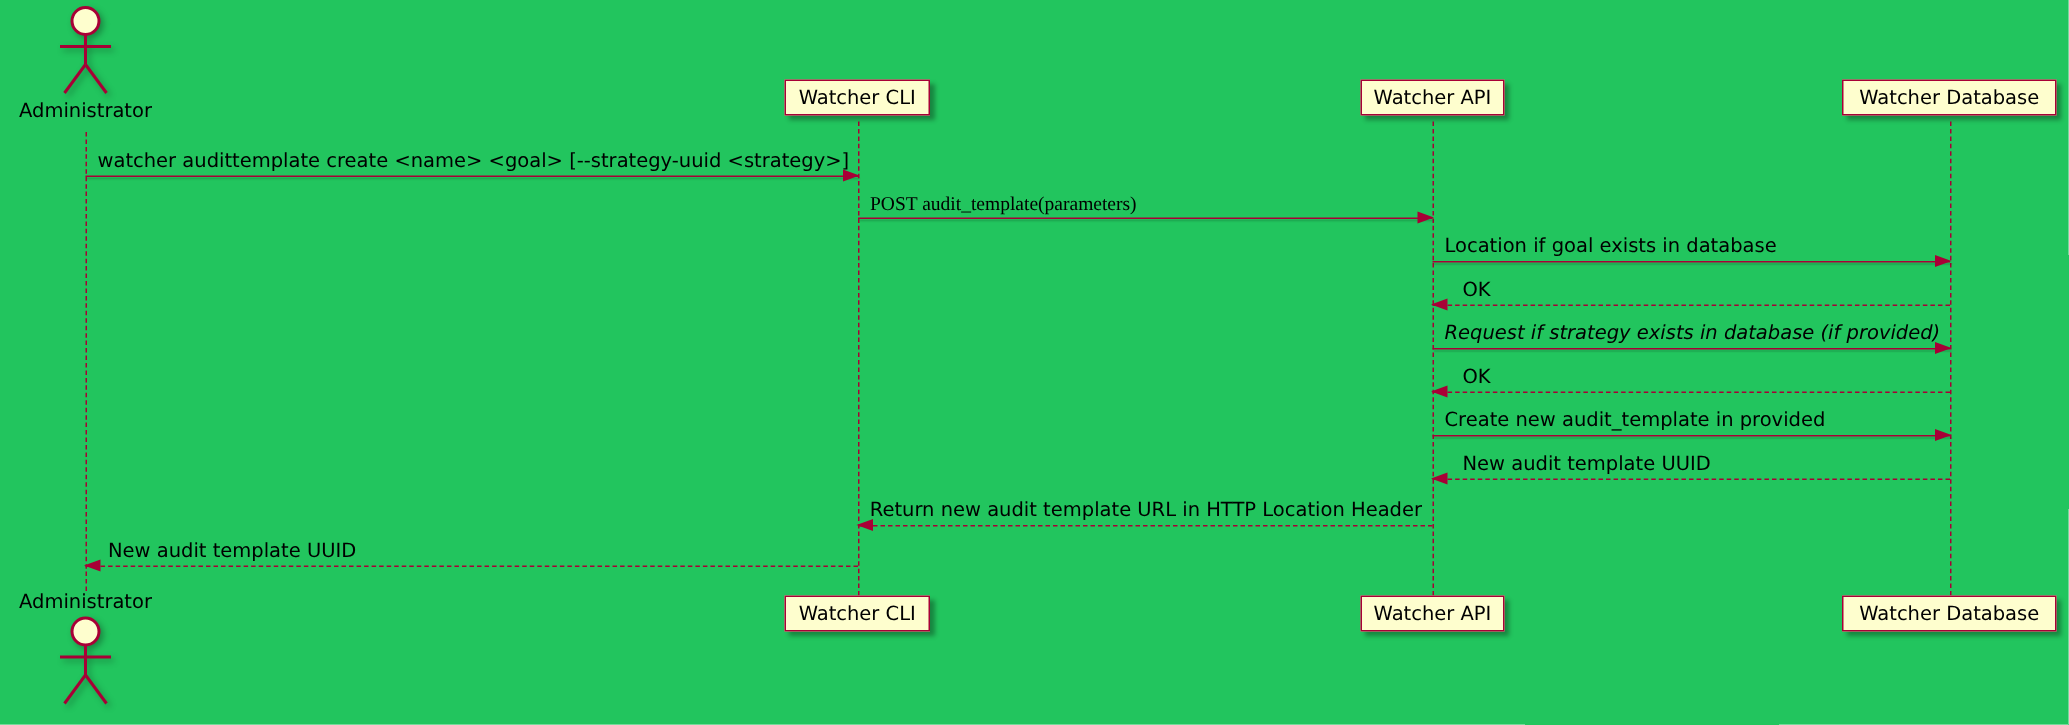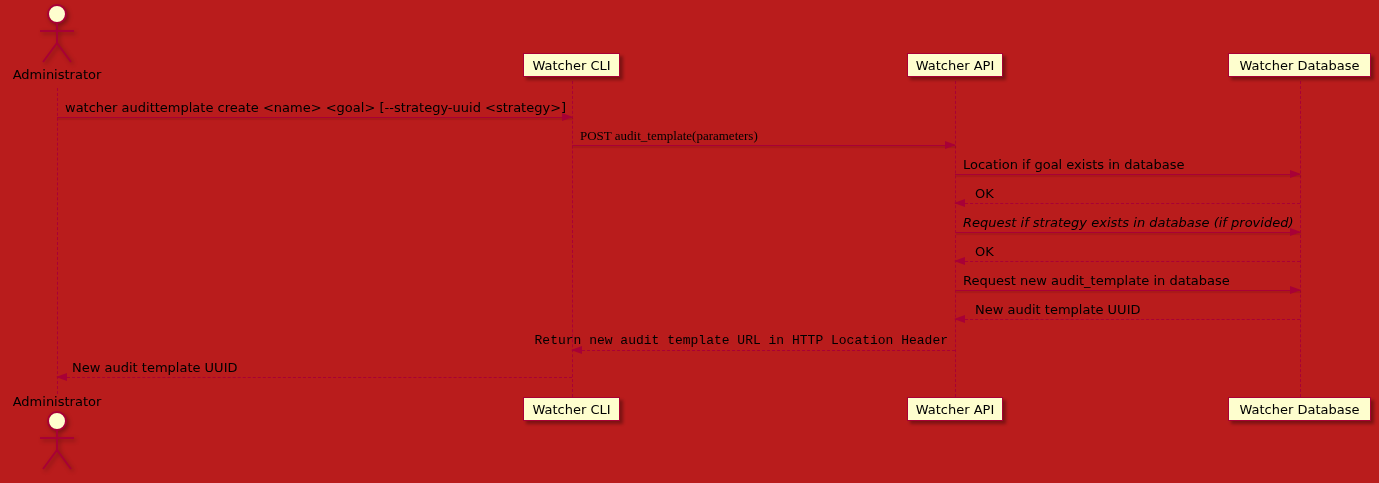--- a/index.html
+++ b/index.html
@@ -10,21 +10,21 @@
   *{margin:0;padding:0;box-sizing:border-box;}
   body{
     background:#ffffff;
     font-family:"DejaVu Sans","Liberation Sans",sans-serif;
     color:var(--text);
   }
   .canvas{
     position:relative;
     width:1379px;
     height:483px;
-    background:#b91c1c;
+    background:#22c55e;
     overflow:hidden;
   }
   
   .lifeline{
     position:absolute;
     width:0;
     border-left:1px dashed var(--stroke);
   }
   
   .pbox{
@@ -145,33 +145,33 @@
     <span class="arrow right"></span>
   </div>
 
   <div class="msg" style="left:955px; top:262px; width:345px;">
     <div class="msg-label" style="left:20px;">OK</div>
     <div class="msg-line dashed"></div>
     <span class="arrow left"></span>
   </div>
 
   <div class="msg" style="left:955px; top:291px; width:345px;">
-    <div class="msg-label" style="left:8px;">Request new audit_template in database</div>
+    <div class="msg-label" style="left:8px;">Create new audit_template in provided</div>
     <div class="msg-line solid"></div>
     <span class="arrow right"></span>
   </div>
 
   <div class="msg" style="left:955px; top:320px; width:345px;">
     <div class="msg-label" style="left:20px;">New audit template UUID</div>
     <div class="msg-line dashed"></div>
     <span class="arrow left"></span>
   </div>
 
   <div class="msg" style="left:572px; top:351px; width:383px;">
-    <div class="msg-label" style="right:7px;font-family:Liberation Mono, monospace;">Return new audit template URL in HTTP Location Header</div>
+    <div class="msg-label" style="right:7px;">Return new audit template URL in HTTP Location Header</div>
     <div class="msg-line dashed"></div>
     <span class="arrow left"></span>
   </div>
 
   <div class="msg" style="left:57px; top:378px; width:515px;">
     <div class="msg-label" style="left:15px;">New audit template UUID</div>
     <div class="msg-line dashed"></div>
     <span class="arrow left"></span>
   </div>
 

